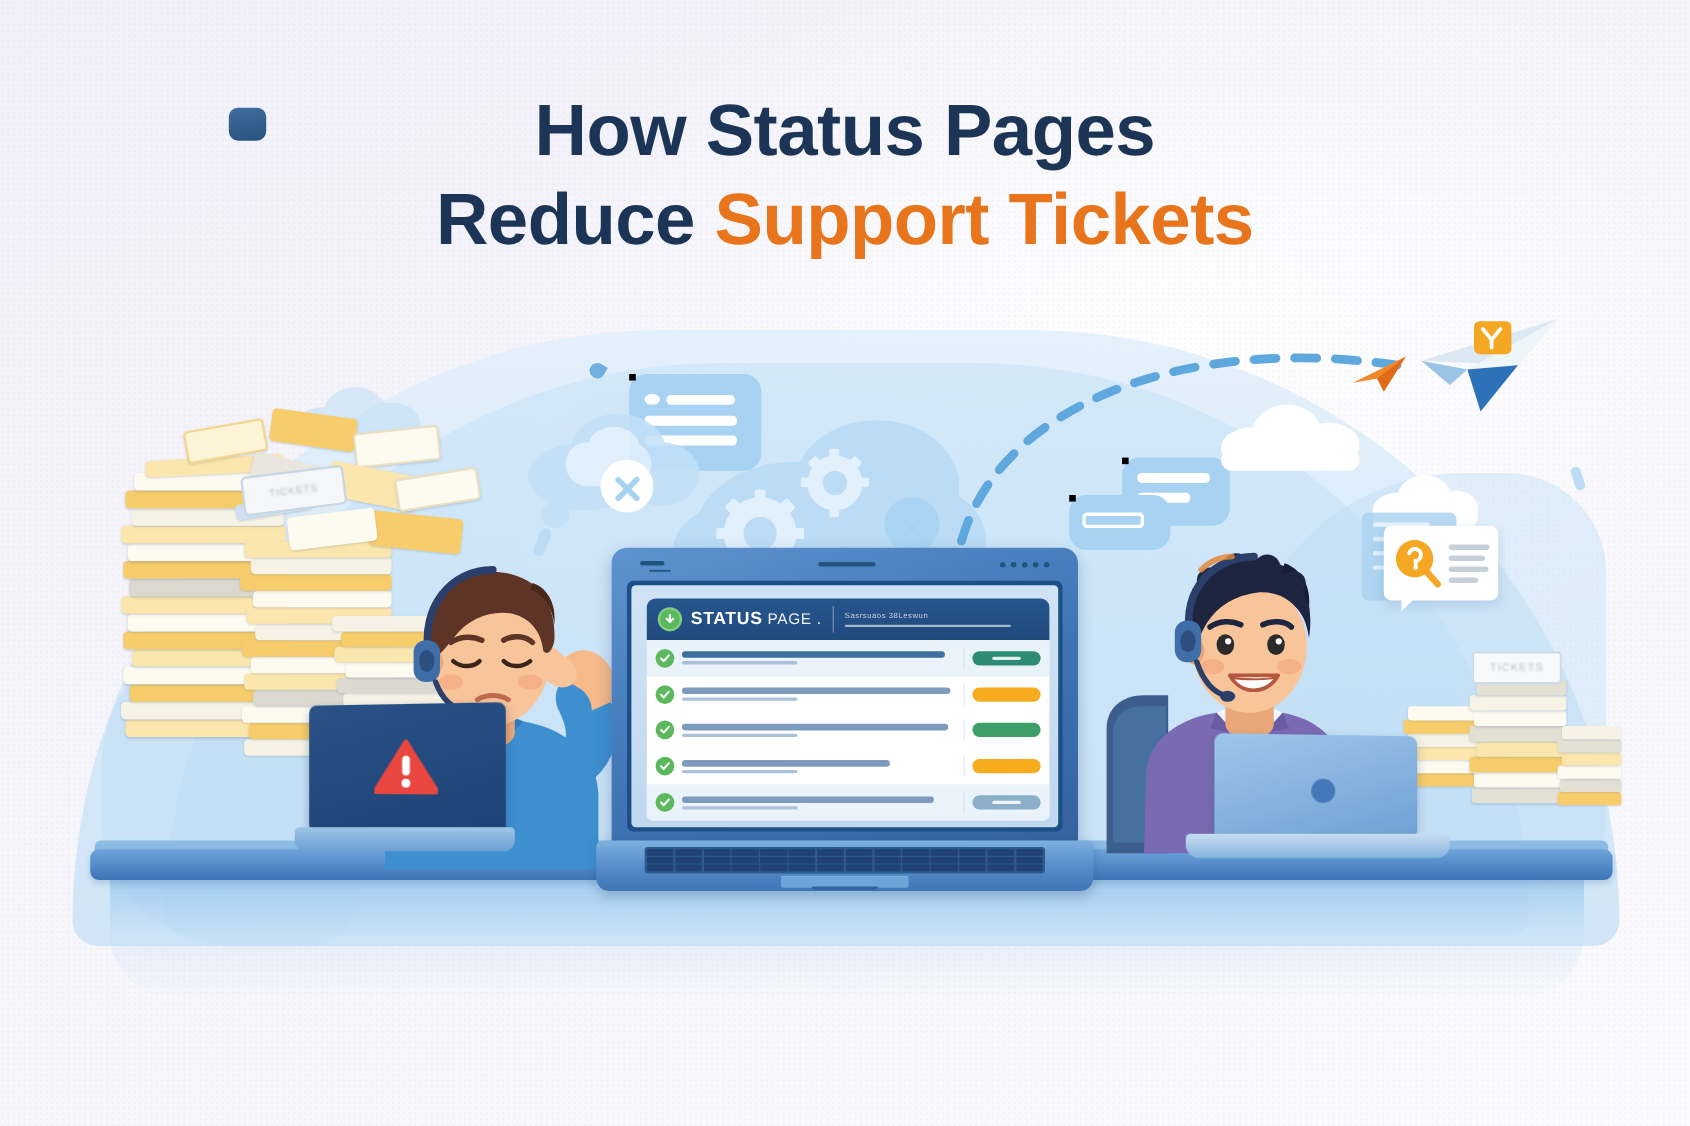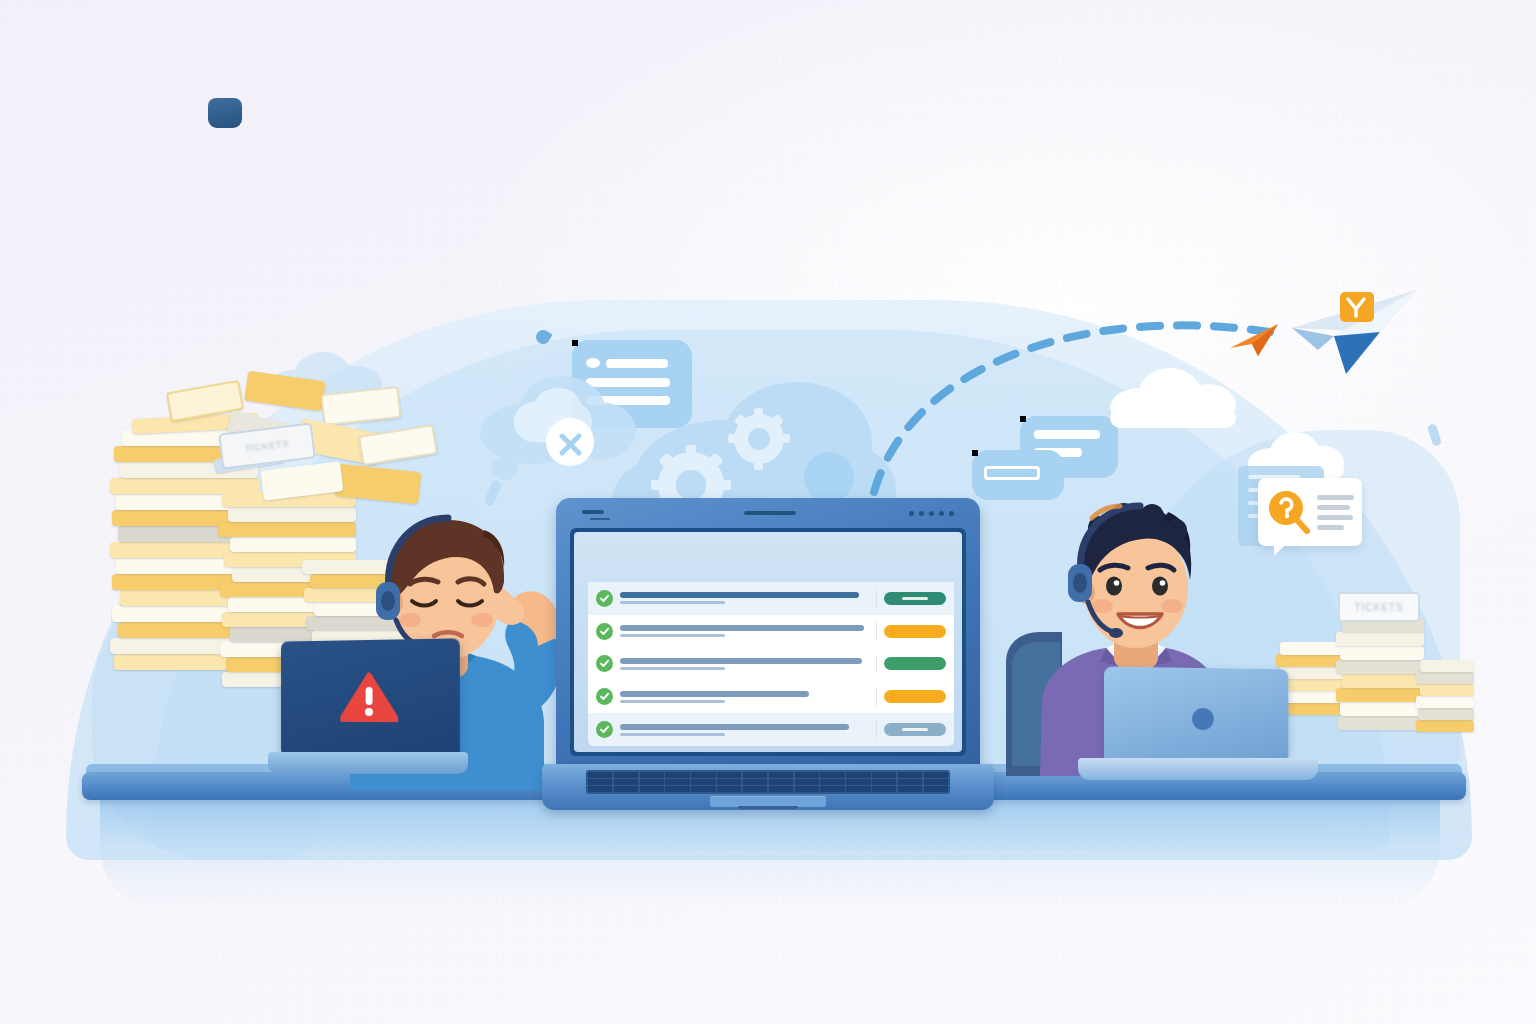--- a/index.html
+++ b/index.html
@@ -534,20 +534,35 @@
           <i></i>
           <i></i>
           <i></i>
           <i></i>
       </div>
     </div>
     <div class="bezel"></div>
 
     <div class="screen">
 
+      <div class="sp-head">
+        <div class="sp-dl">
+          <svg width="12" height="12" viewBox="0 0 12 12">
+            <path d="M6,2 L6,8 M3,5.4 L6,8.6 L9,5.4" stroke="#fff" stroke-width="1.8" fill="none" stroke-linecap="round" stroke-linejoin="round"></path>
+          </svg>
+        </div>
+        <div class="sp-title">
+          <b>STATUS</b><span class="lite"> PAGE .</span>
+        </div>
+        <div class="sp-div"></div>
+        <div class="sp-meta">
+          <div class="mtxt">Sasrsuaos 38Leswun</div>
+          <div class="mline"></div>
+        </div>
+      </div>
 
       <div class="sp-body">
 
         <div class="sp-row alt">
           <span class="chk">
             <svg width="11" height="11" viewBox="0 0 11 11">
                 <path d="M2,5.6 L4.4,8 L9,2.8" stroke="#fff" stroke-width="1.9" fill="none" stroke-linecap="round" stroke-linejoin="round"></path>
               </svg>
           </span>
           <span class="sp-lines">
@@ -660,15 +675,19 @@
           <i></i>
           <i></i>
           <i></i>
           <i></i>
       </div>
       <div class="trackpad"></div>
       <div class="notch"></div>
     </div>
   </div>
 
+  <div class="title-wrap">
+    <div class="title-line">How Status Pages</div>
+    <div class="title-line"><span>Reduce </span><span class="t-orange">Support Tickets</span></div>
+  </div>
 
   <div id="noise"></div>
 </div>
 
 </body></html>

